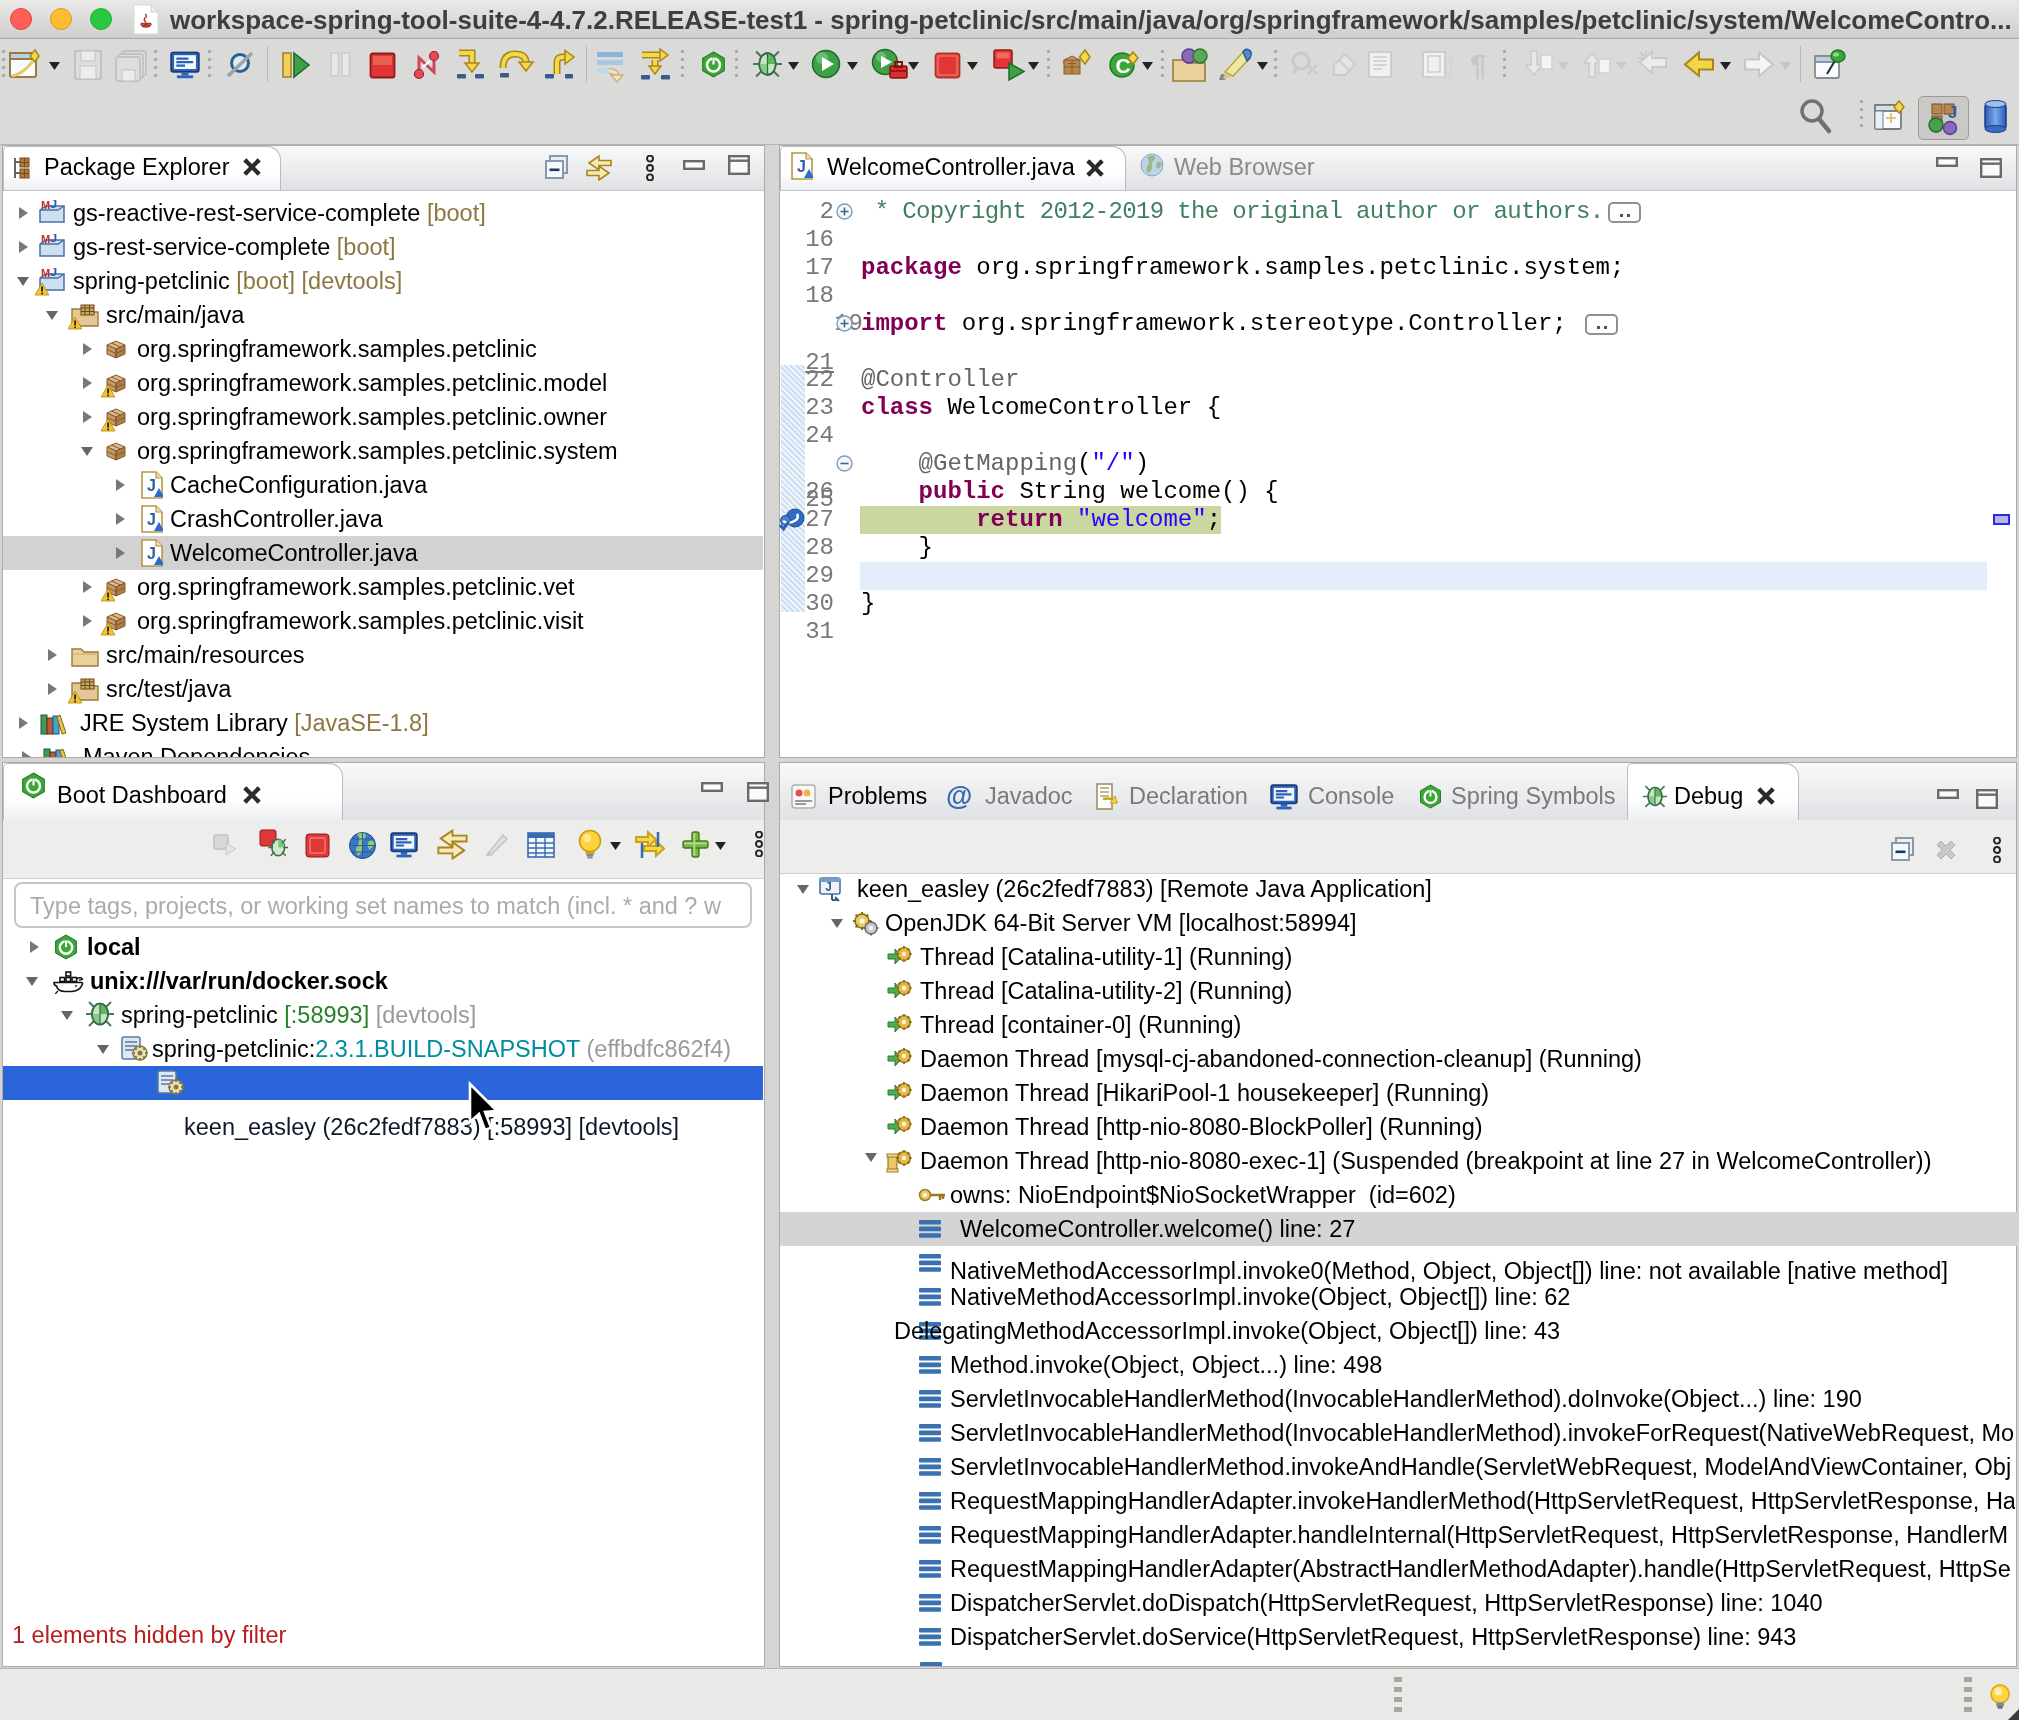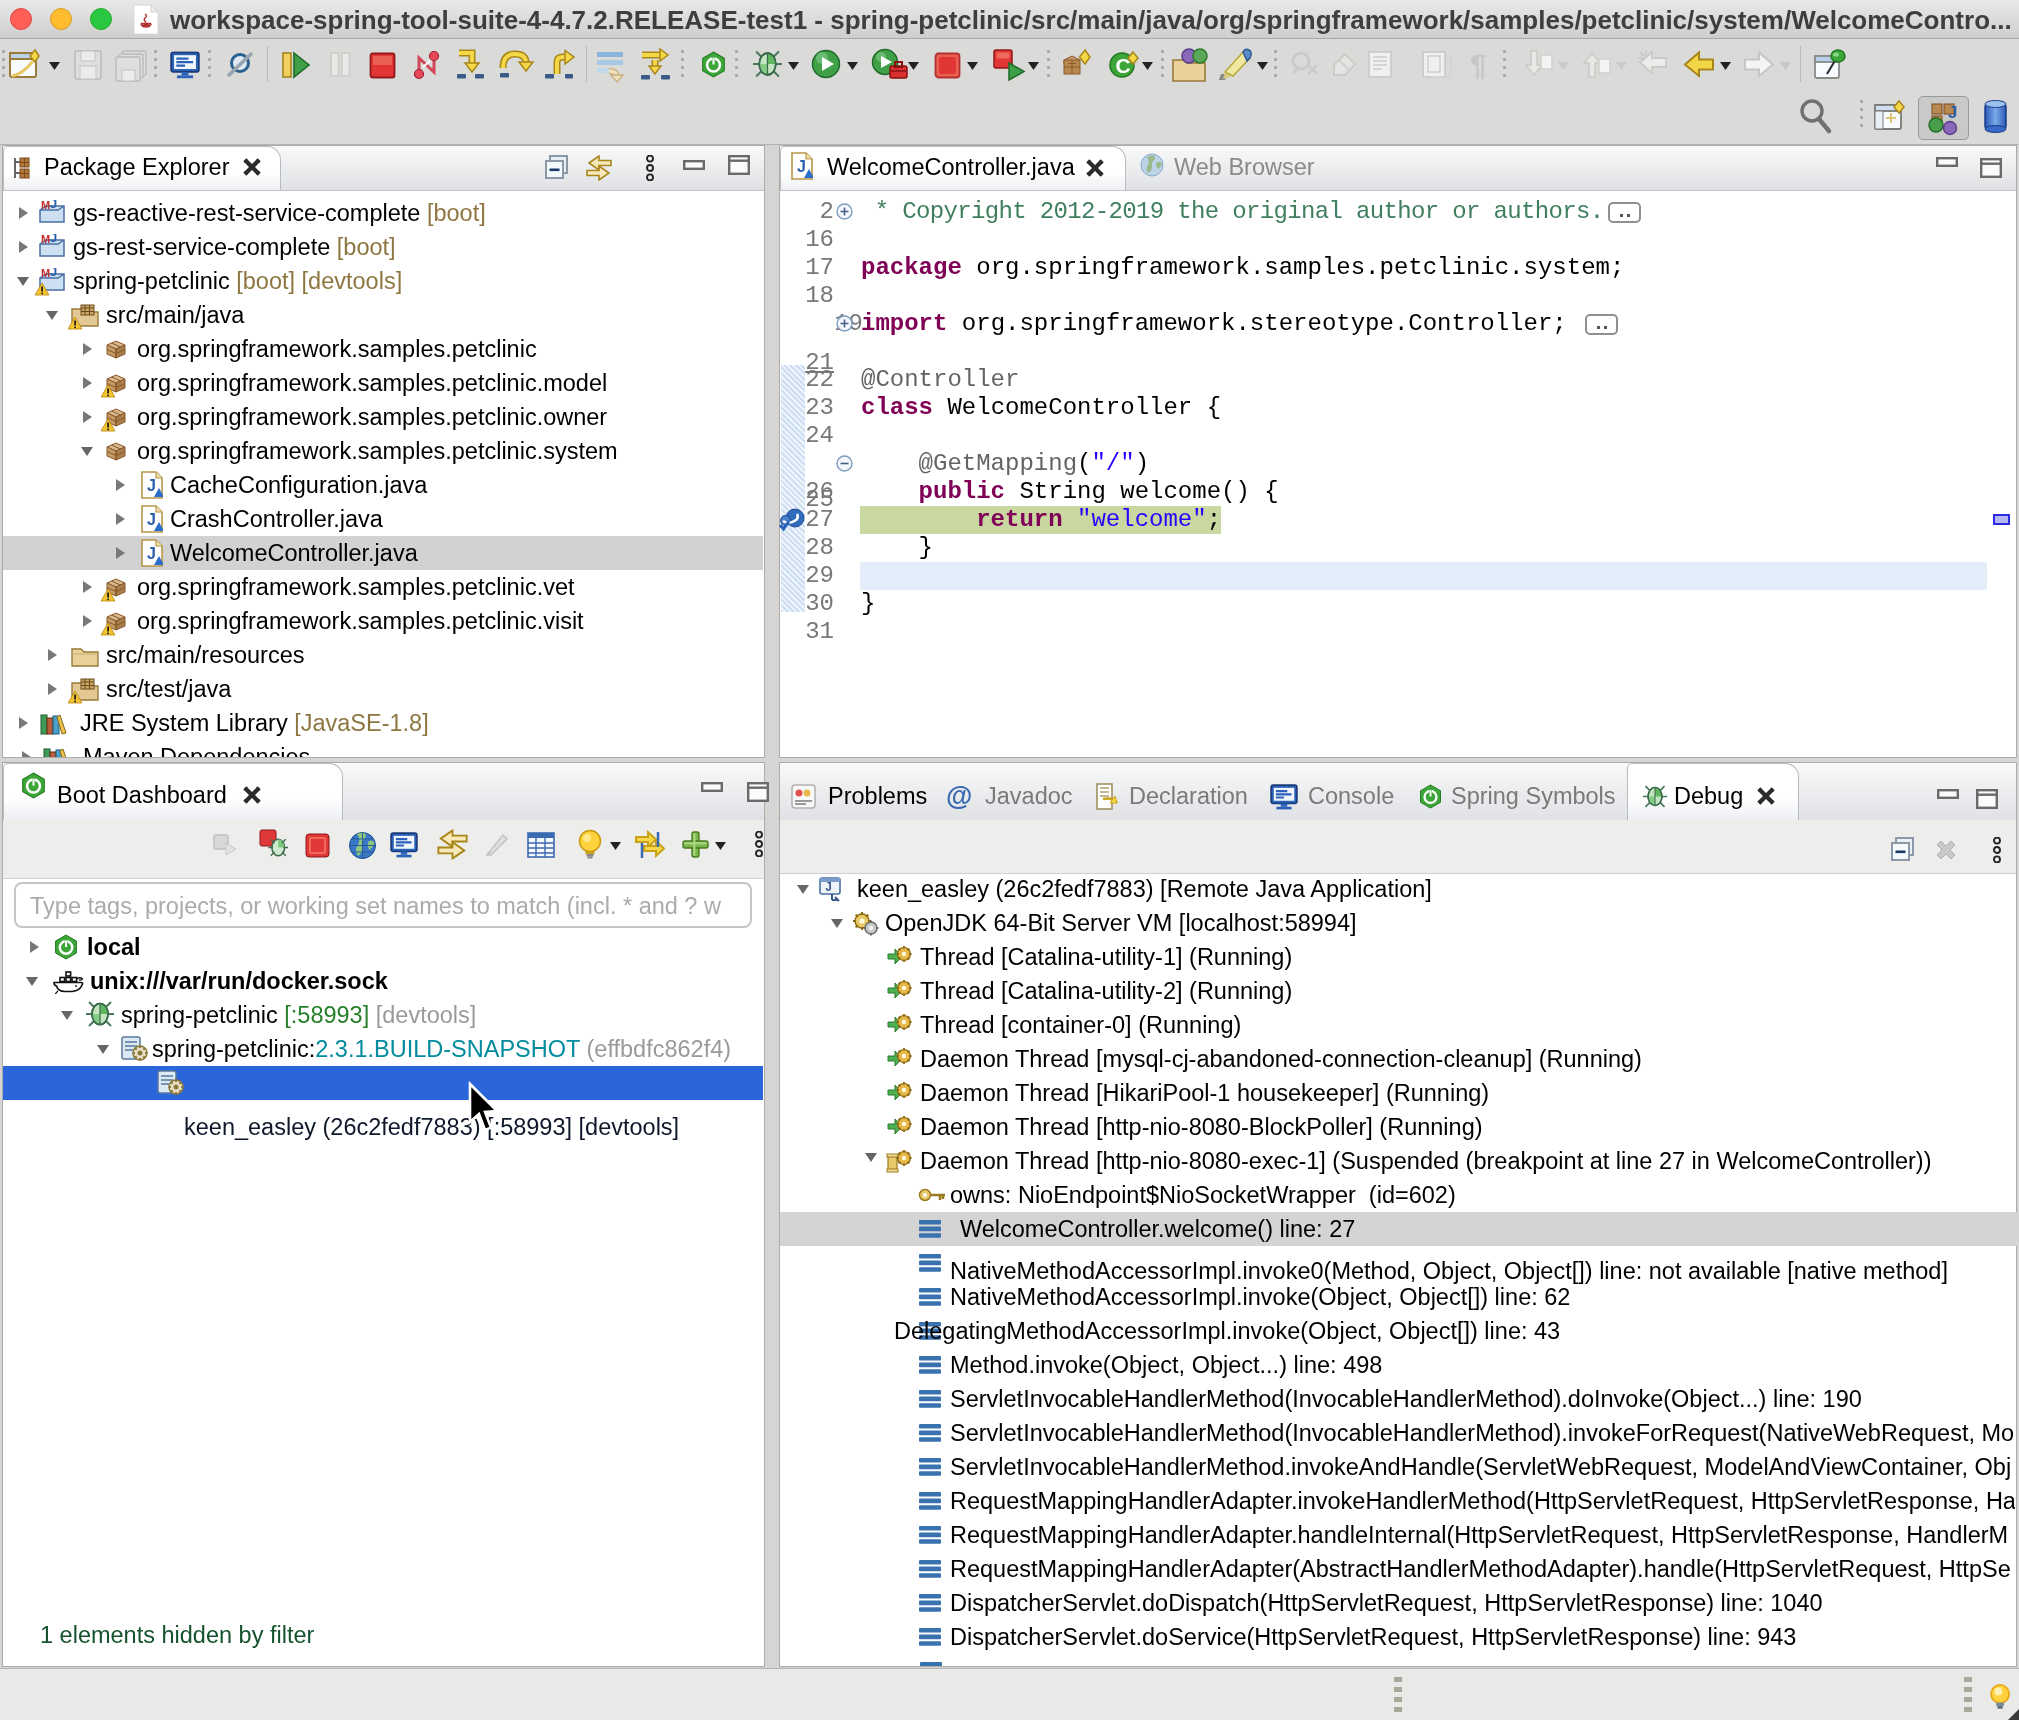--- a/index.html
+++ b/index.html
@@ -863,21 +863,21 @@
 <div class="abs" style="left:3px;top:1066px;width:760px;height:34px;background:#2a65d9;"></div>
 <svg style="left:155px;top:1068px" width="30" height="28">
       <use href="#contnr"></use>
     </svg>
 <div class="txt row34" style="left:184px;top:1110px;color:#0f172a;">keen_easley (26c2fedf7883) [:58993] [devtools]</div>
 
 <svg style="left:468px;top:1082px" width="34" height="52" viewBox="0 0 17 26">
  <path d="M1 1 L1 20 L5.5 16 L8.5 24 L11.5 22.8 L8.5 15 L14.5 14.5 Z" fill="#000" stroke="#fff" stroke-width="1.3"></path>
 </svg>
 </div>
-<div class="txt row34" style="left:12px;top:1618px;color:#14532d;margin-left:28px;">1 elements hidden by filter</div>
+<div class="txt row34" style="left:12px;top:1618px;color:#b91c1c;">1 elements hidden by filter</div>
 
 <div class="panel" style="left:779px;top:762px;width:1238px;height:905px;">
  <div class="tabbar" style="height:57px;"></div>
  <div class="atab" style="left:847px;top:0px;width:172px;height:57px;"></div>
  <div class="toolstrip" style="top:57px;height:53px;"></div>
 </div>
 <div id="debugtabs">
 <svg style="left:791px;top:784px" width="25" height="25" viewBox="0 0 25 25">
       <rect x="1" y="1" width="23" height="23" rx="3" fill="#f8f8f8" stroke="#b0b0b0" stroke-width="1.5"></rect>
       <circle cx="8" cy="9" r="3.5" fill="#e05050"></circle>

